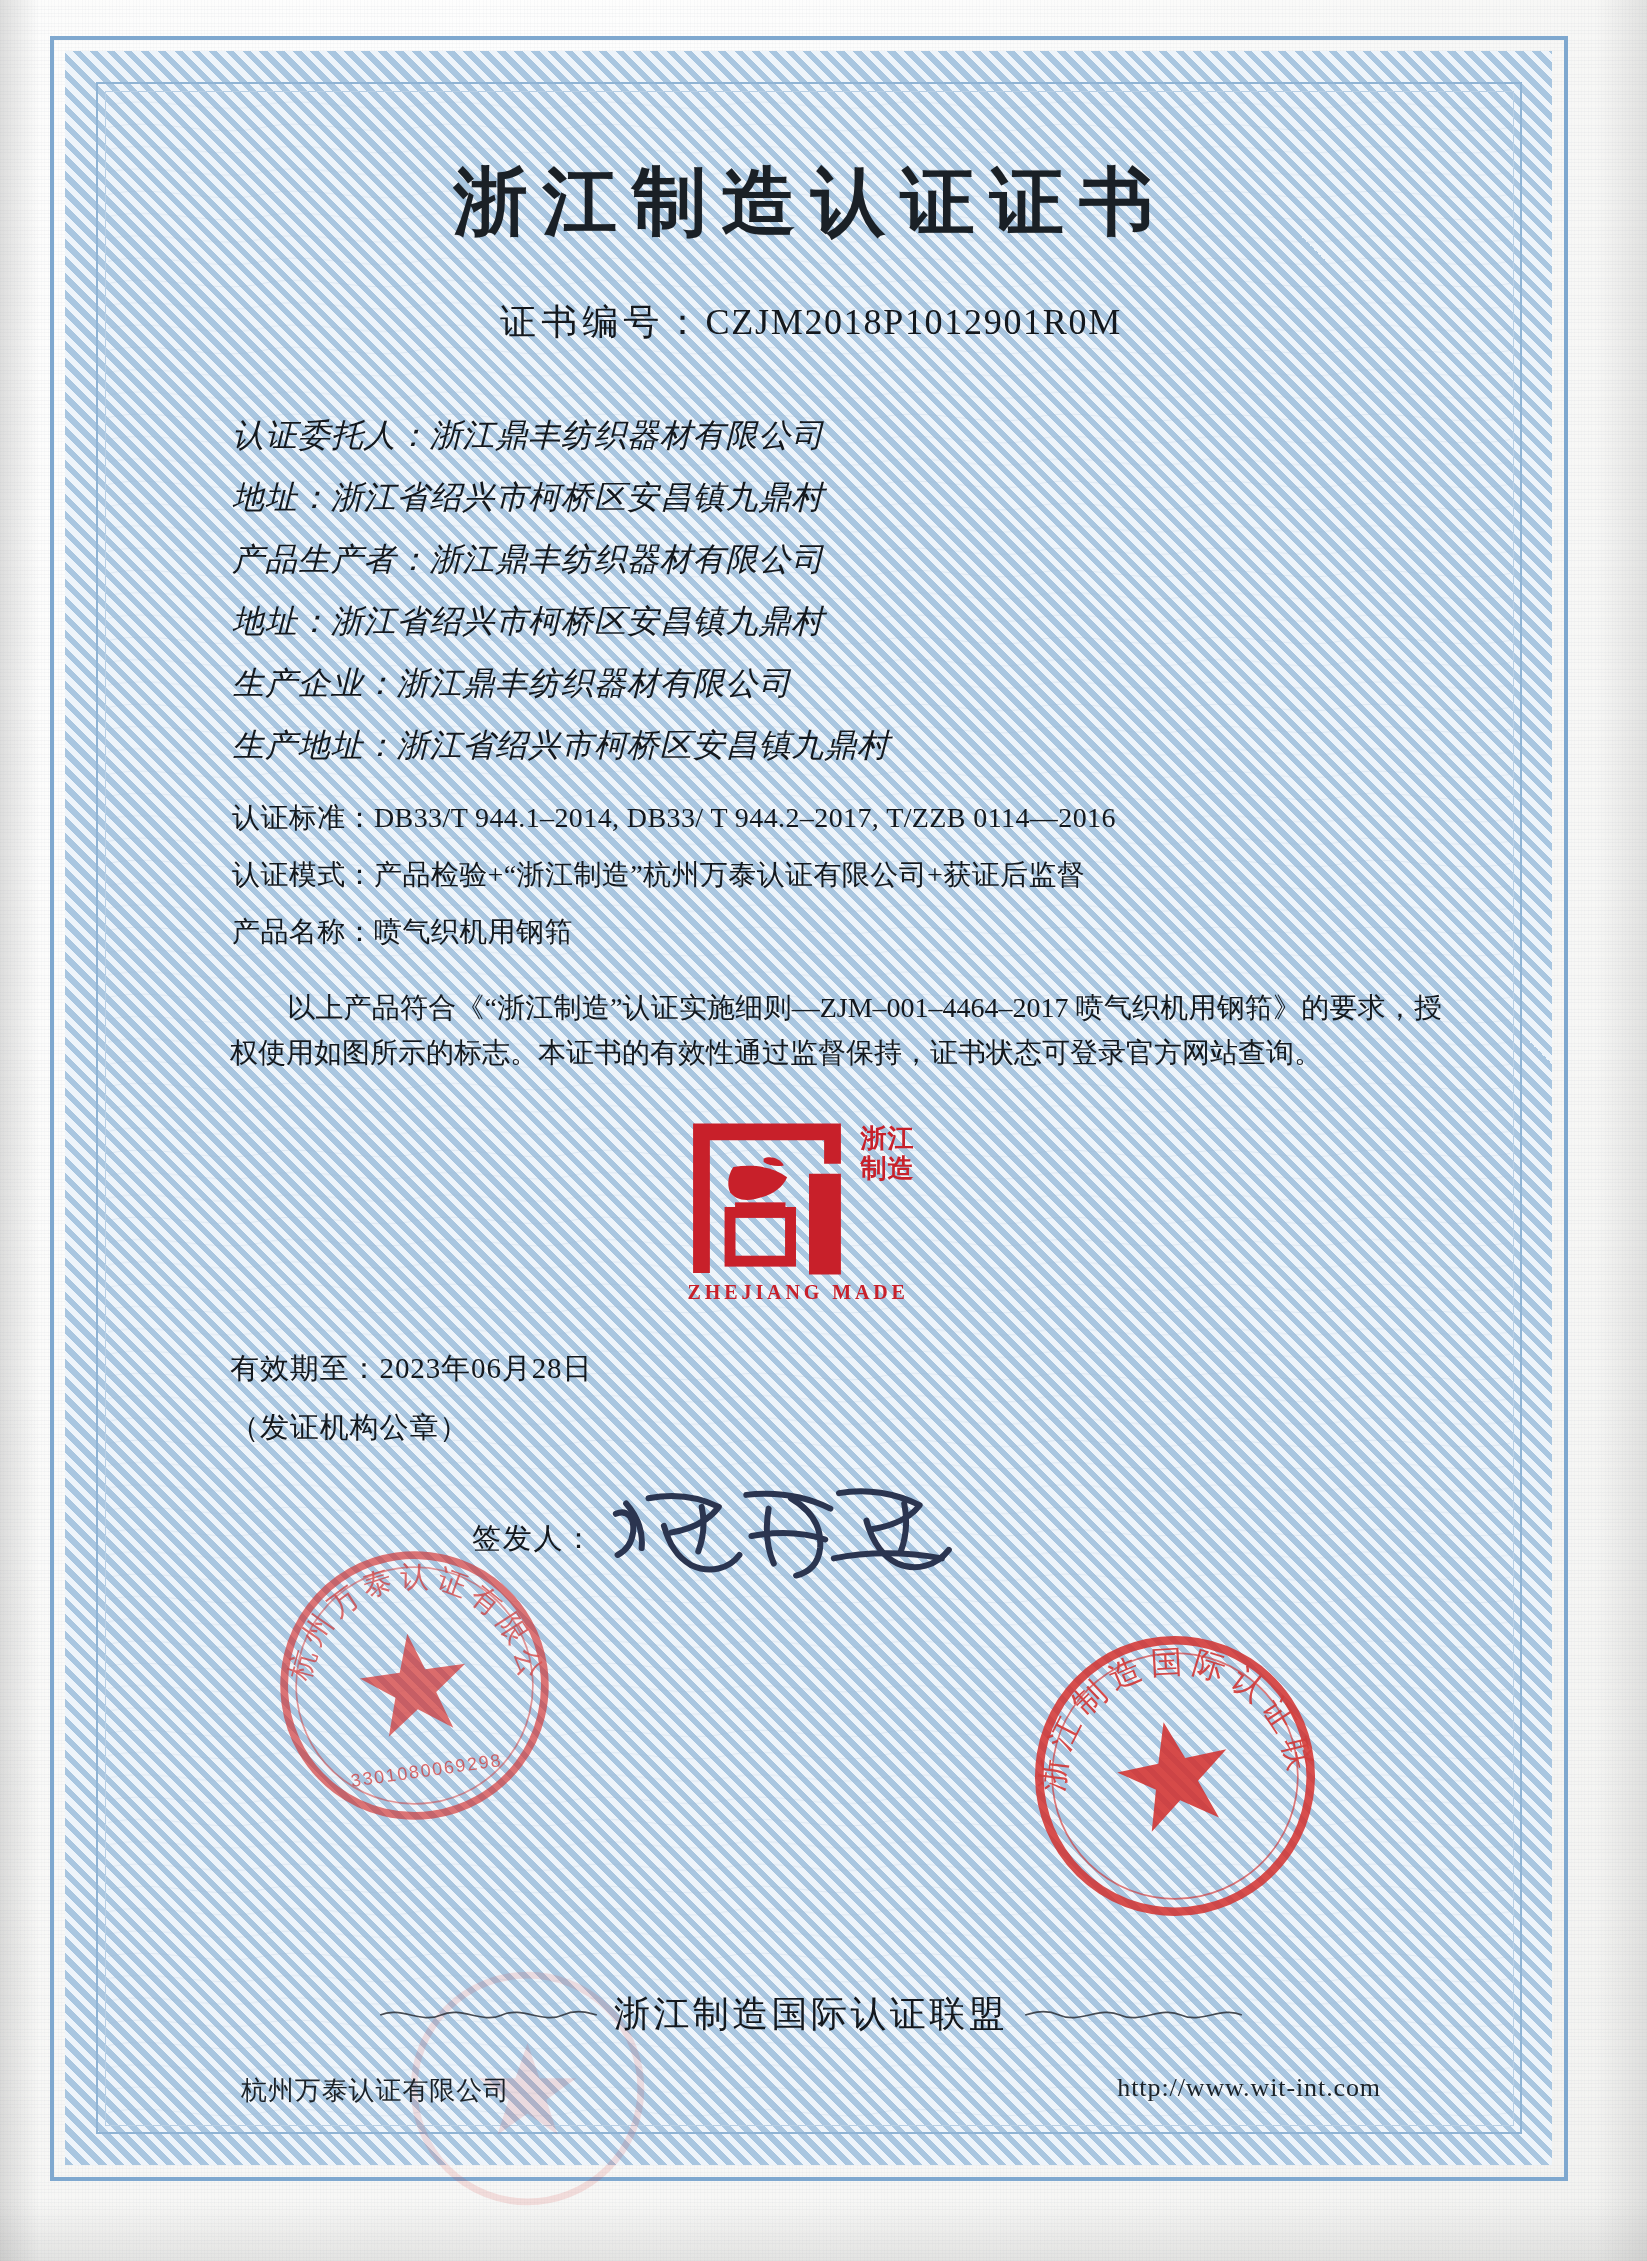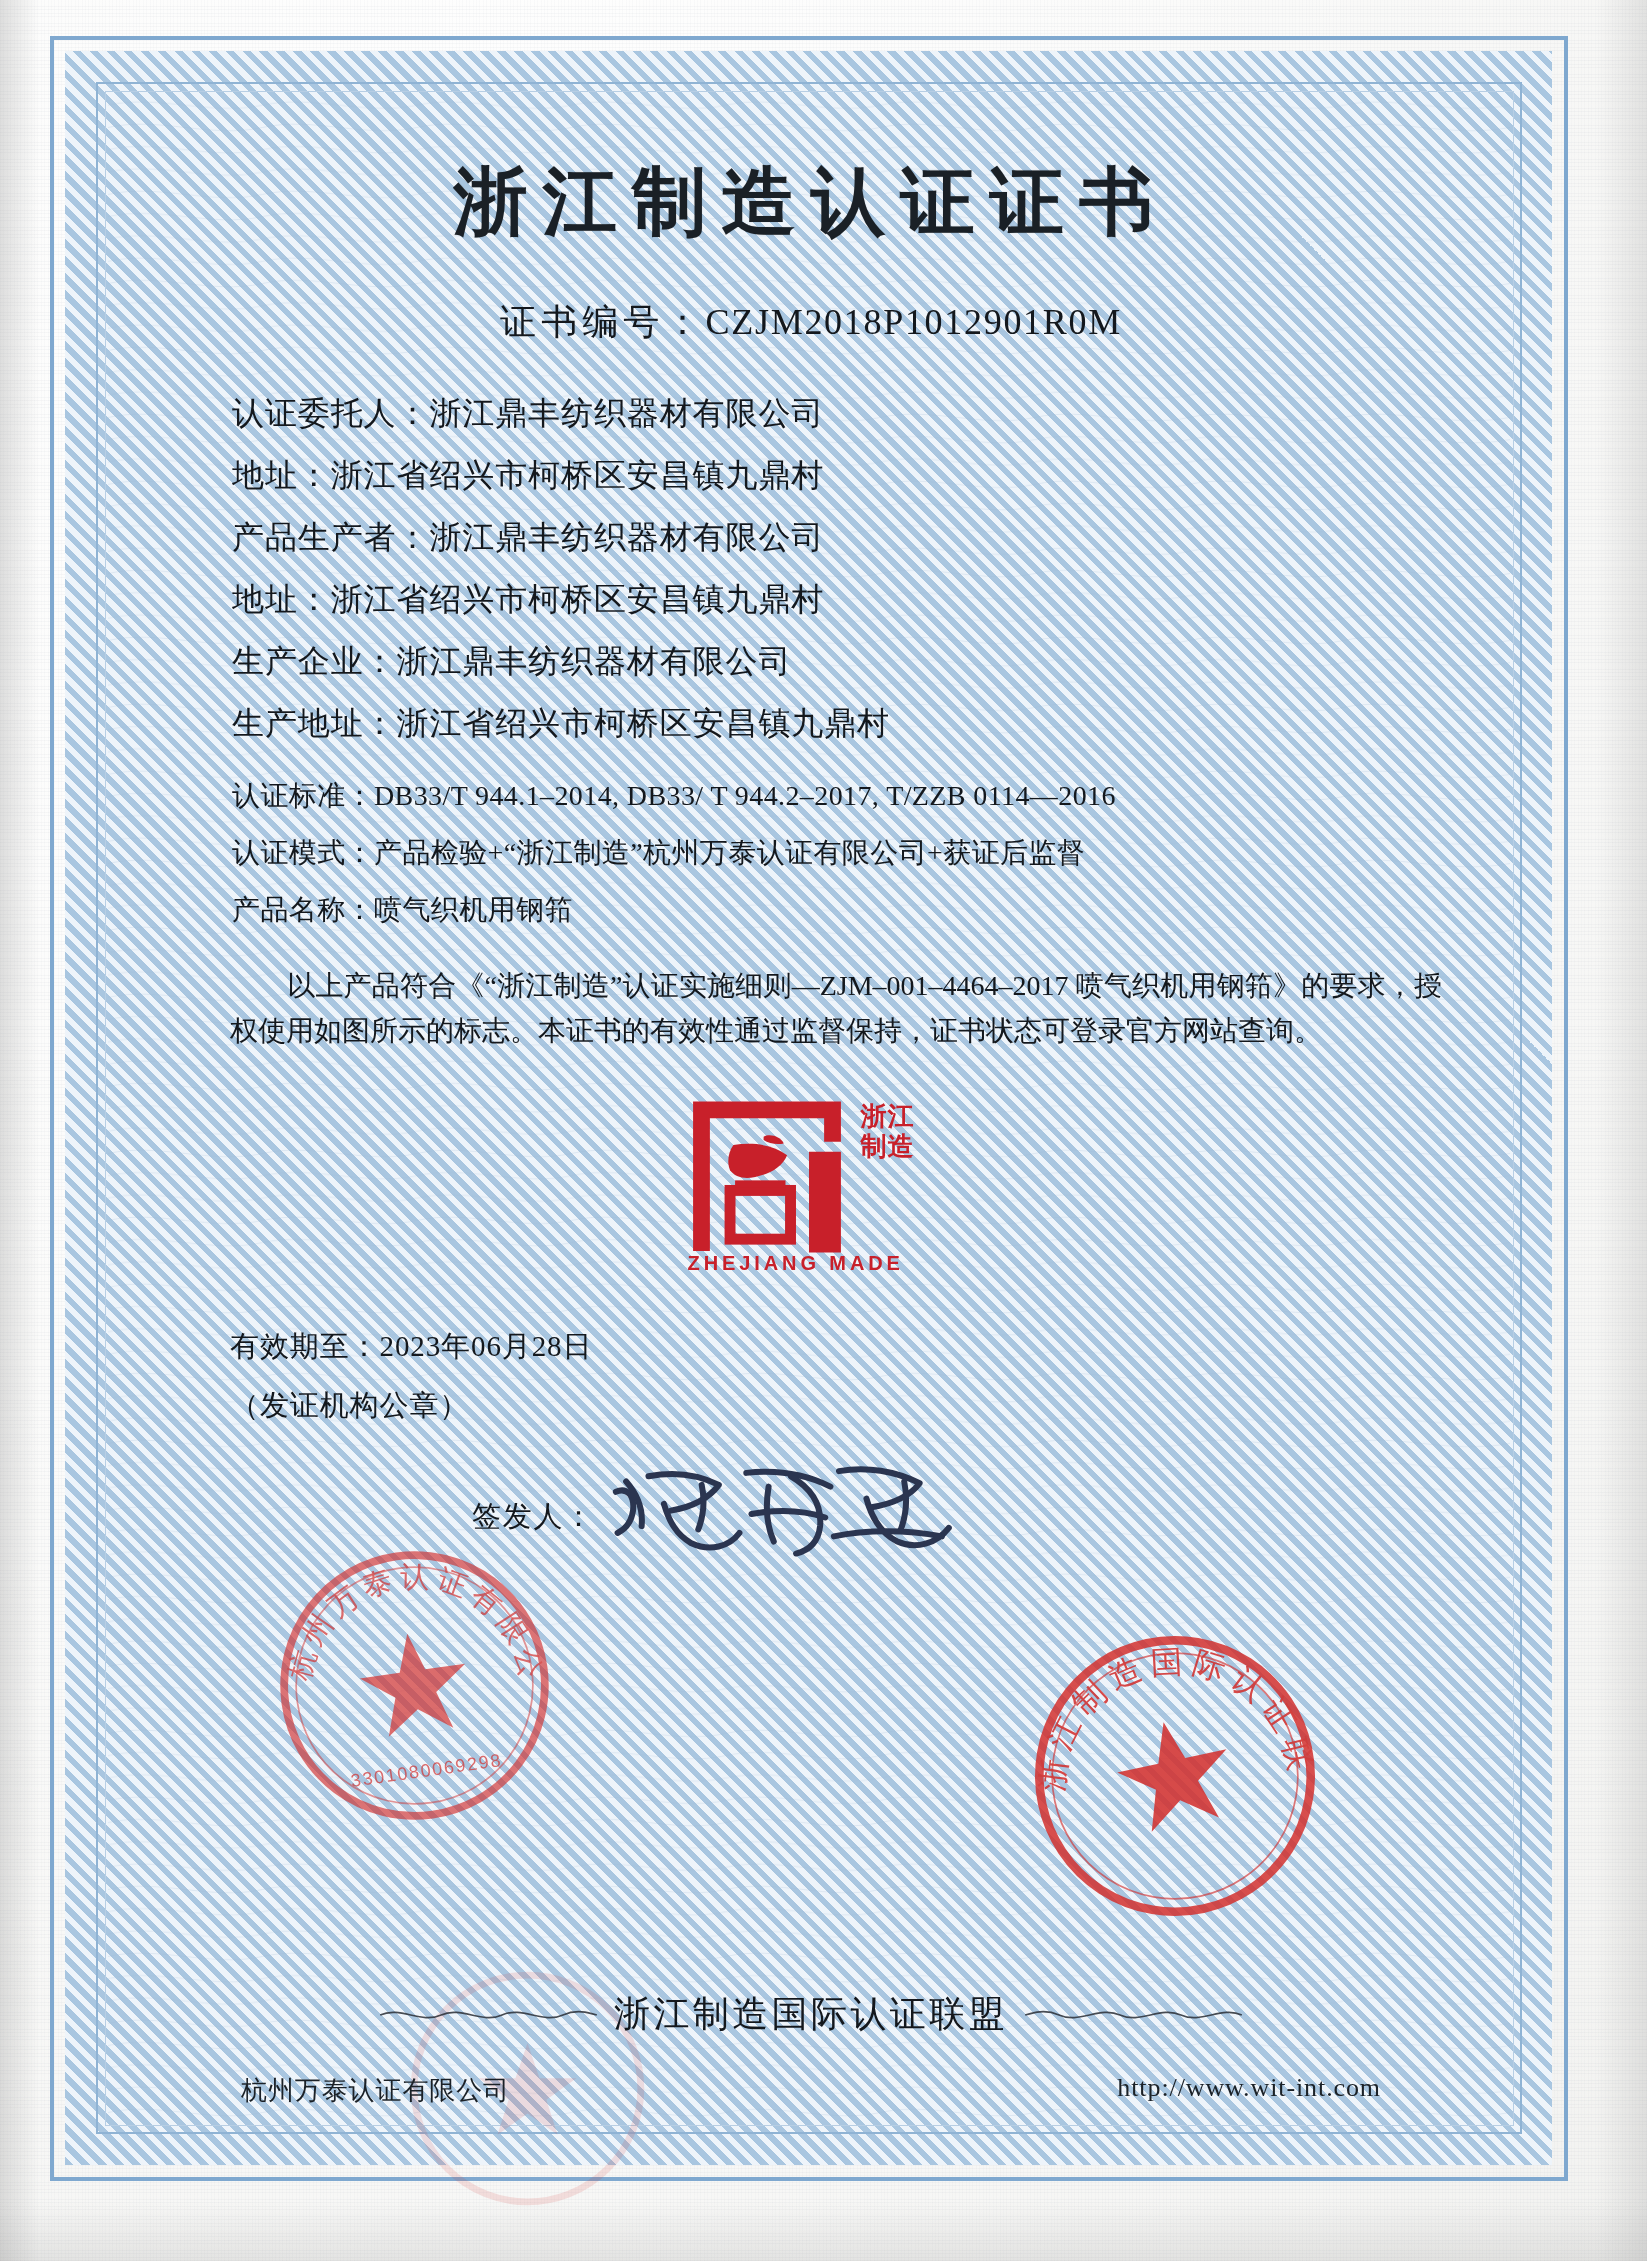--- a/index.html
+++ b/index.html
@@ -128,22 +128,23 @@
     text-align: center;
     font-size: 36px;
     color: #14181d;
     margin-top: 45px;
     letter-spacing: 1.7px;
     white-space: nowrap;
   }
   .cert-no .label { letter-spacing: 5.1px; }
 
   .field-block {
-    margin-top: 50px;
+    margin-top: 72px;
     padding-left: 103px;
+    font-style: italic;
   }
   .field-row {
     font-size: 32px;
     color: #14181d;
     line-height: 1.0;
     margin-bottom: 30px;
     letter-spacing: 0.9px;
     white-space: nowrap;
   }
 
@@ -194,22 +195,22 @@
     font-family: "Liberation Sans", sans-serif;
     font-size: 26px;
     color: #c8202a;
     line-height: 1.18;
     letter-spacing: 0.9px;
     font-weight: 700;
   }
   .logo-en {
     position: absolute;
     left: 5.1px;
-    top: 159px;
-    font-family: Liberation Sans, sans-serif;
+    top: 166px;
+    font-family: Liberation Serif, serif;
     font-size: 20px;
     letter-spacing: 3.9px;
     color: #c8202a;
     font-weight: 700;
     white-space: nowrap;
   }
 
   
   .dates {
     margin-top: 20.6px;

